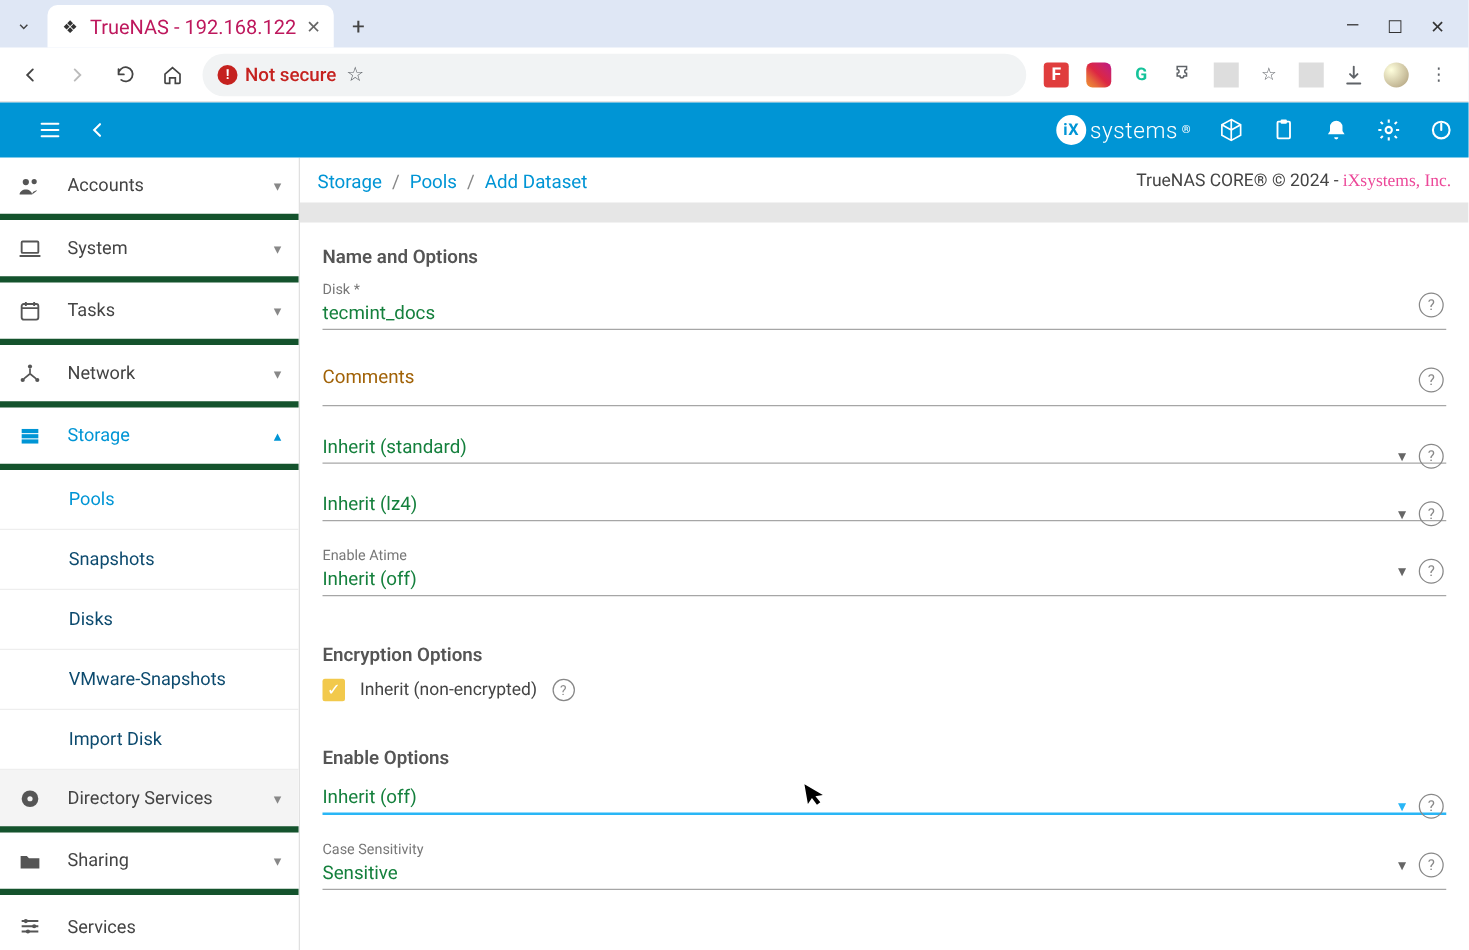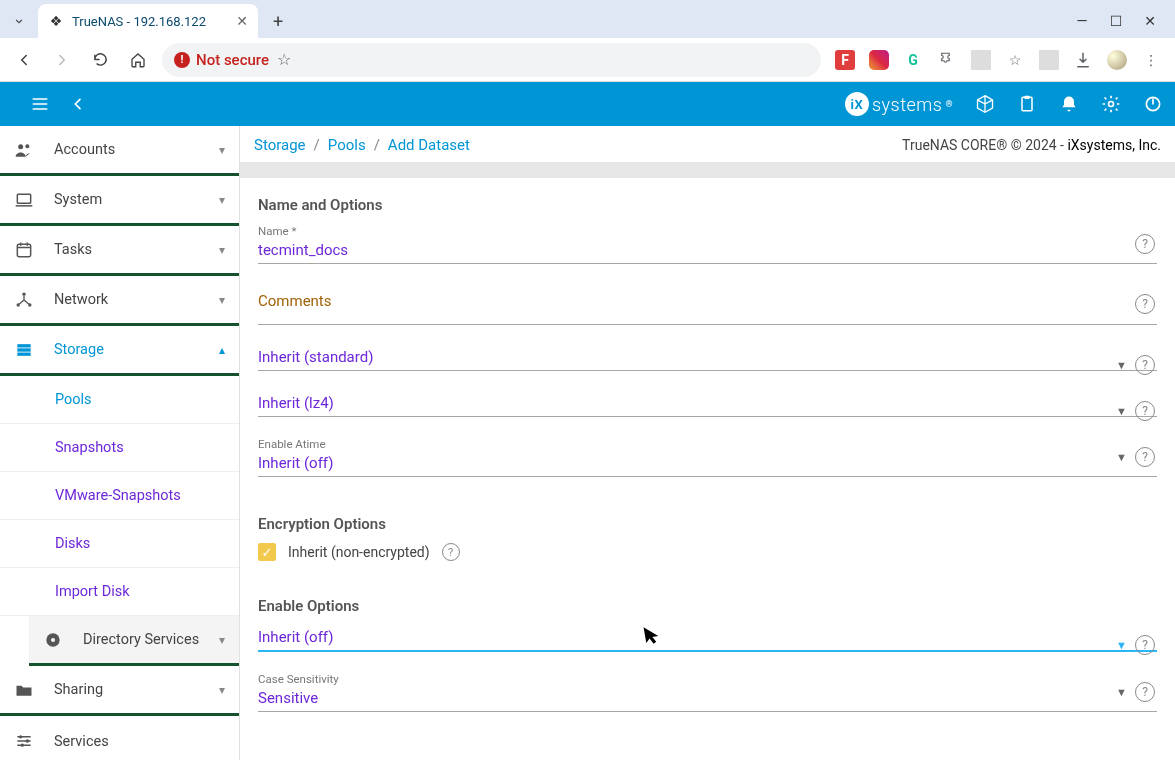--- a/index.html
+++ b/index.html
@@ -4,21 +4,21 @@
 <style>
 * { margin: 0; padding: 0; box-sizing: border-box; font-family: -apple-system, BlinkMacSystemFont, "Segoe UI", Roboto, Arial, sans-serif; }
 body { width: 1175px; height: 760px; overflow: hidden; background: #fff; font-size: 14px; color: #333; }
 
 
 .browser-chrome { background: #dfe7f5; }
 .tab-strip { display: flex; align-items: center; height: 38px; padding: 4px 6px 0 6px; gap: 6px; }
 .tab-dropdown { width: 26px; height: 26px; display:flex; align-items:center; justify-content:center; cursor:pointer; border-radius:50%; }
 .tab { display: flex; align-items: center; background: #fff; border-radius: 8px 8px 0 0; padding: 6px 10px; min-width: 220px; height: 34px; gap: 8px; }
 .tab-favicon { width:16px; height:16px; display:flex; align-items:center; justify-content:center; font-size:14px;}
-.tab-title { flex:1; white-space:nowrap; overflow:hidden; text-overflow:ellipsis; font-size:13px; color:#0c4a6e; }
+.tab-title { flex:1; white-space:nowrap; overflow:hidden; text-overflow:ellipsis; font-size:16px; color:#be185d; }
 .tab-close { font-size:14px; color:#666; cursor:pointer; }
 .newtab { width:28px; height:28px; display:flex; align-items:center; justify-content:center; font-size:18px; color:#444; cursor:pointer; border-radius:50%; }
 .window-controls { margin-left:auto; display:flex; gap:16px; padding-right:10px; align-items:center; color:#333; font-size:14px;}
 .window-controls span { cursor:pointer; width:18px; text-align:center; }
 
 .toolbar { display:flex; align-items:center; height:44px; padding: 4px 10px; gap:10px; background:#fff; border-bottom:1px solid #ddd;}
 .nav-btn { width:28px; height:28px; display:flex; align-items:center; justify-content:center; color:#444; cursor:pointer; font-size:16px; border-radius:50%; }
 .nav-btn.disabled { color:#bbb; cursor:default; }
 .addr-bar { flex:1; display:flex; align-items:center; height:34px; background:#f1f3f4; border-radius:17px; padding:0 12px; gap:8px; overflow:hidden;}
 .not-secure { color:#c5221f; font-weight:500; display:flex; align-items:center; gap:6px; font-size:15px; white-space:nowrap;}
@@ -43,45 +43,45 @@
 .hamburger, .back-chevron { font-size:18px; cursor:pointer; display:flex; align-items:center; justify-content:center;}
 .app-topbar-right { margin-left:auto; display:flex; align-items:center; gap:22px; }
 .ix-logo { display:flex; align-items:center; gap:3px; font-size:18px; letter-spacing:0.5px; }
 .ix-logo .dot{ width:24px; height:24px; border-radius:50%; background:#fff; color:#0095d5; display:flex; align-items:center; justify-content:center; font-weight:bold; font-size:13px;}
 .ix-logo .word{ font-weight:300; }
 .topbar-icon { font-size:18px; cursor:pointer; }
 
 
 .app-body { display:flex; flex:1; overflow:hidden; }
 .sidebar { width:240px; background:#fff; border-right:1px solid #e0e0e0; overflow-y:auto; }
-.side-item { display:flex; align-items:center; height:50px; padding:0 14px; gap:18px; cursor:pointer; border-bottom:3px solid #14532d; color:#444; }
+.side-item { display:flex; align-items:center; height:50px; padding:0 14px; gap:18px; cursor:pointer; border-bottom:5px solid #14532d; color:#444; }
 .side-item .icon { width:22px; text-align:center; font-size:16px; color:#444;}
 .side-item .label { flex:1; font-size:14.5px; }
 .side-item .chev { font-size:12px; color:#888; }
 .side-item.active-parent { color:#0095d5; }
 .side-item.active-parent .icon { color:#0095d5; }
 .side-item.active-parent .chev { color:#0095d5; }
-.side-sub { display:flex; align-items:center; height:48px; padding-left:55px; cursor:pointer; border-bottom:1px solid #eee; color:#6d28d9; font-size:14.5px;}
+.side-sub { display:flex; align-items:center; height:48px; padding-left:55px; cursor:pointer; border-bottom:1px solid #eee; color:#0c4a6e; font-size:14.5px;}
 .side-sub.active { color:#0095d5; }
 
 
 .main { flex:1; display:flex; flex-direction:column; background:#fff; overflow:hidden; }
 .breadcrumb-row { display:flex; align-items:center; padding:10px 14px 8px 14px; font-size:15px; }
 .breadcrumb-row a { color:#0095d5; text-decoration:none; cursor:pointer;}
 .breadcrumb-row .sep { margin:0 8px; color:#888; }
 .copyright { margin-left:auto; font-size:14px; color:#444;}
-.copyright a { color:#000000; text-decoration:none; }
+.copyright a { color:#ec4899; text-decoration:none;font-family:Liberation Serif, serif; }
 .gray-bar { height:16px; background:#e6e6e6; }
 
 .form-scroll { flex:1; overflow-y:auto; padding: 14px 18px 20px 18px; }
 .section-title { font-size:15px; font-weight:600; color:#555; margin: 4px 0 10px 0; }
 .field { position:relative; margin-bottom: 20px; border-bottom:1px solid rgba(0,0,0,0.35); padding-right:30px; }
 .field.focused { border-bottom:2px solid #29b6f6; }
 .field-label { font-size:11.5px; color:#777; display:block; }
-.field-value { font-size:15px; color:#6d28d9; padding:3px 0 4px 0; background:transparent; border:none; width:100%; outline:none; min-height:22px;}
+.field-value { font-size:15px; color:#15803d; padding:3px 0 4px 0; background:transparent; border:none; width:100%; outline:none; min-height:22px;}
 .field-empty .field-label { font-size:15px; color:#a16207; transform: translateY(8px); }
 .field .dropdown-arrow { position:absolute; right:30px; top:14px; font-size:11px; color:#666; pointer-events:none;}
 .field.focused .dropdown-arrow { color:#29b6f6; }
 .help-icon { position:absolute; right:2px; top:10px; width:20px; height:20px; border:1.5px solid #888; border-radius:50%; display:flex; align-items:center; justify-content:center; font-size:12px; color:#888; cursor:pointer; }
 
 .checkbox-row { display:flex; align-items:center; gap:12px; margin:6px 0 18px 0;}
 .cb { width:18px; height:18px; background:#f2c94c; display:flex; align-items:center; justify-content:center; color:#fff; font-size:13px; border-radius:2px;}
 .cb-label { font-size:14px; color:#444; }
 .cb-help { width:18px; height:18px; border:1.5px solid #888; border-radius:50%; display:flex; align-items:center; justify-content:center; font-size:11px; color:#888; cursor:pointer;}
 
@@ -273,29 +273,29 @@
       <span class="label">Storage</span>
       <span class="chev">▴</span>
     </div>
     <div class="side-sub active">
         <span>Pools</span>
       </div>
     <div class="side-sub">
         <span>Snapshots</span>
       </div>
     <div class="side-sub">
+        <span>Disks</span>
+      </div>
+    <div class="side-sub">
         <span>VMware-Snapshots</span>
-      </div>
-    <div class="side-sub">
-        <span>Disks</span>
       </div>
     <div class="side-sub">
         <span>Import Disk</span>
       </div>
-    <div class="side-item" style="background:#f4f4f4;margin-left:29px;">
+    <div class="side-item" style="background:#f4f4f4;">
       <span class="icon">
           <svg width="20" height="20" viewBox="0 0 24 24">
             <circle cx="12" cy="12" r="8" fill="#555"></circle>
             <circle cx="12" cy="12" r="2.5" fill="#f4f4f4"></circle>
           </svg>
         </span>
       <span class="label">Directory Services</span>
       <span class="chev">▾</span>
     </div>
     <div class="side-item">
@@ -331,21 +331,21 @@
         <span>TrueNAS CORE® © 2024 - </span><a>iXsystems, Inc.</a>
       </span>
     </div>
     <div class="gray-bar"></div>
 
     <div class="form-scroll">
 
       <div class="section-title">Name and Options</div>
 
       <div class="field">
-        <span class="field-label">Name *</span>
+        <span class="field-label">Disk *</span>
         <div class="field-value">tecmint_docs</div>
         <span class="help-icon">?</span>
       </div>
 
       <div class="field field-empty">
         <span class="field-label">Comments</span>
         <div class="field-value"></div>
         <span class="help-icon">?</span>
       </div>
 

